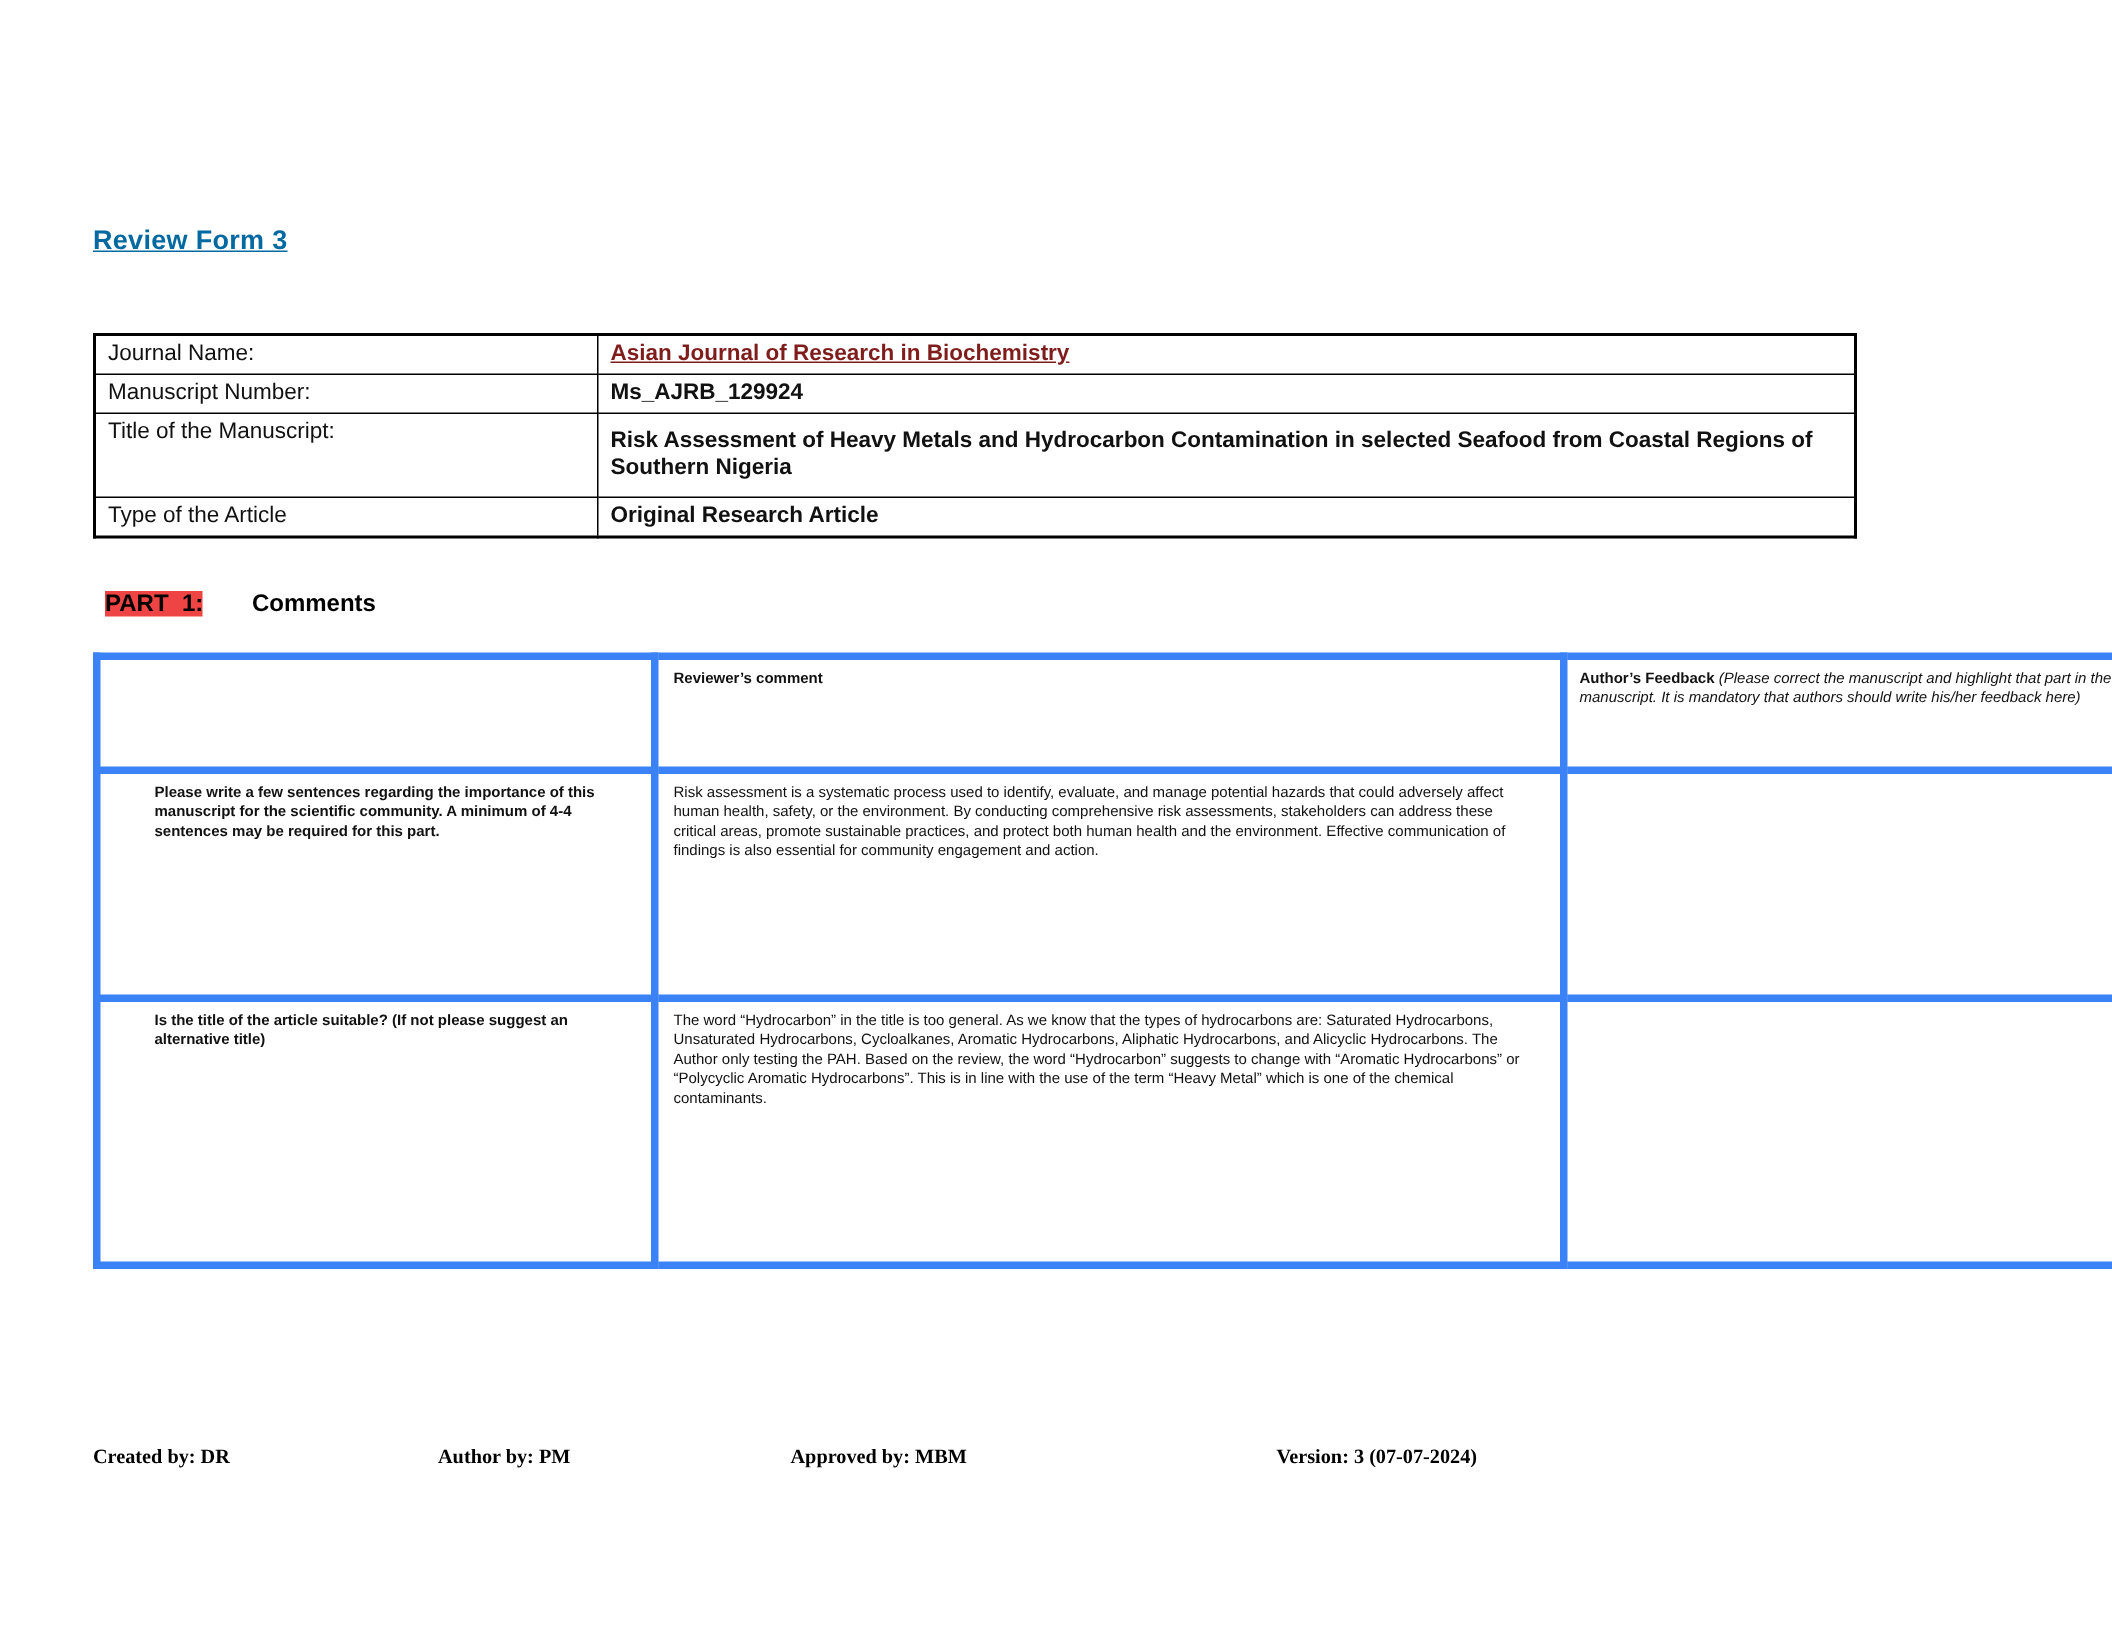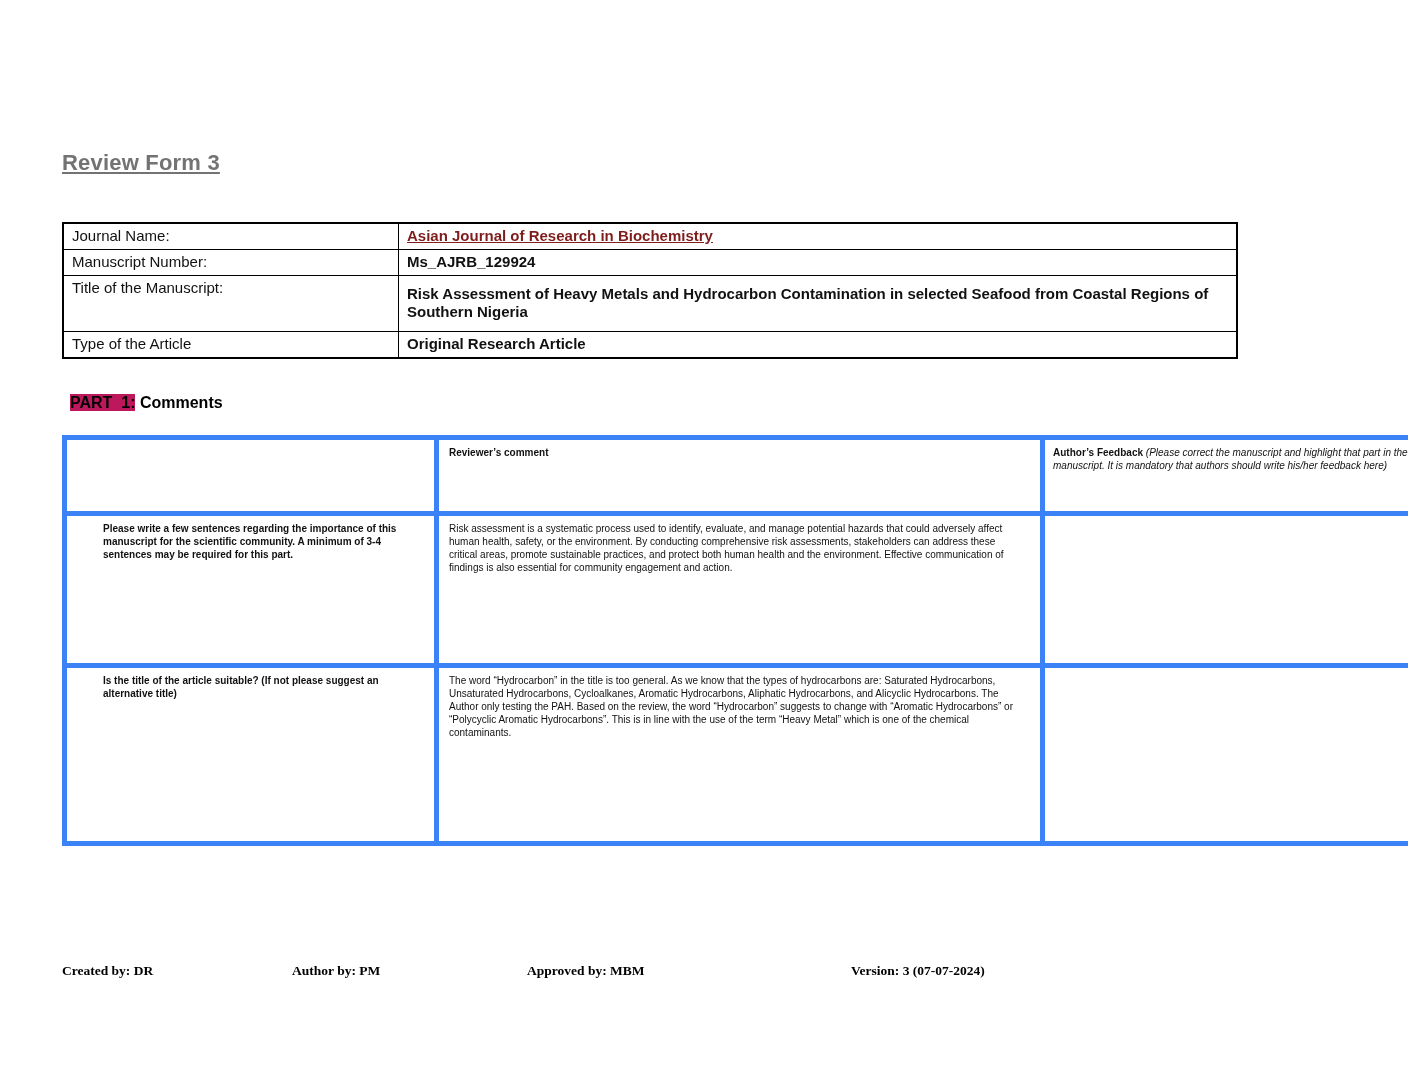--- a/index.html
+++ b/index.html
@@ -5,41 +5,41 @@
   html,body{margin:0;padding:0;}
   body{
     width:1408px;height:1088px;background:#ffffff;position:relative;
     font-family:"Liberation Sans",sans-serif;color:#111;
     -webkit-font-smoothing:antialiased;
   }
   .abs{position:absolute;}
 
   
   #doc-title{
-    top:150px;left:62px;font-size:22px;font-weight:bold;
-    color:#737373;text-decoration:underline;letter-spacing:.2px;
+    top:150px;left:62px;font-size:18px;font-weight:bold;
+    color:#0369a1;text-decoration:underline;letter-spacing:.2px;
   }
 
   
   table{border-collapse:collapse;table-layout:fixed;}
   #info-table{top:222px;left:62px;width:1176px;border:2px solid #000;}
   #info-table td{
     border:1px solid #000;font-size:15px;line-height:1.25;
     padding:3px 8px;overflow:hidden;
   }
   #info-table .label-cell{width:318px;vertical-align:top;font-weight:normal;}
   #info-table .value-cell{vertical-align:middle;font-weight:bold;}
   #info-table tr.r-small{height:26px;}
   #info-table tr.r-title{height:56px;}
   #journal-link{color:#7f1d1d;font-weight:bold;text-decoration:underline;cursor:pointer;}
 
   
   #part-heading{top:394px;left:70px;font-size:16px;font-weight:bold;color:#000;}
-  #part-heading .hl{background:#be185d;white-space:pre;}
-  #part-heading .rest{white-space:pre;}
+  #part-heading .hl{background:#ef4444;white-space:pre;}
+  #part-heading .rest{white-space:pre;padding-left:28px;}
 
   
   #comments-table{top:435px;left:62px;width:1286px;border:2px solid #000;}
   #comments-table td{
     border:5px solid #3b82f6;font-size:10px;line-height:1.3;
     vertical-align:top;overflow:hidden;
   }
   #comments-table .c-question{width:321px;padding:6px 10px 6px 36px;font-weight:bold;}
   #comments-table .c-comment{width:577px;padding:6px 14px 6px 10px;}
   #comments-table .c-feedback{width:388px;padding:6px 8px;}
@@ -94,21 +94,21 @@
   <tbody>
       <tr class="hdr">
     <td class="c-question"></td>
     <td class="c-comment hdr-bold">Reviewer’s comment</td>
     <td class="c-feedback">
       <span class="hdr-bold">Author’s Feedback</span>
       <span class="hdr-italic">(Please correct the manuscript and highlight that part in the manuscript. It is mandatory that authors should write his/her feedback here)</span>
     </td>
   </tr>
   <tr class="row1">
-    <td class="c-question">Please write a few sentences regarding the importance of this manuscript for the scientific community. A minimum of 3-4 sentences may be required for this part.</td>
+    <td class="c-question">Please write a few sentences regarding the importance of this manuscript for the scientific community. A minimum of 4-4 sentences may be required for this part.</td>
     <td class="c-comment">Risk assessment is a systematic process used to identify, evaluate, and manage potential hazards that could adversely affect human health, safety, or the environment. By conducting comprehensive risk assessments, stakeholders can address these critical areas, promote sustainable practices, and protect both human health and the environment. Effective communication of findings is also essential for community engagement and action.</td>
     <td class="c-feedback"></td>
   </tr>
   <tr class="row2">
     <td class="c-question">Is the title of the article suitable? (If not please suggest an alternative title)</td>
     <td class="c-comment">The word “Hydrocarbon” in the title is too general. As we know that the types of hydrocarbons are: Saturated Hydrocarbons, Unsaturated Hydrocarbons, Cycloalkanes, Aromatic Hydrocarbons, Aliphatic Hydrocarbons, and Alicyclic Hydrocarbons. The Author only testing the PAH. Based on the review, the word “Hydrocarbon” suggests to change with “Aromatic Hydrocarbons” or “Polycyclic Aromatic Hydrocarbons”. This is in line with the use of the term “Heavy Metal” which is one of the chemical contaminants.</td>
     <td class="c-feedback"></td>
   </tr>
 </tbody>
   </table>

